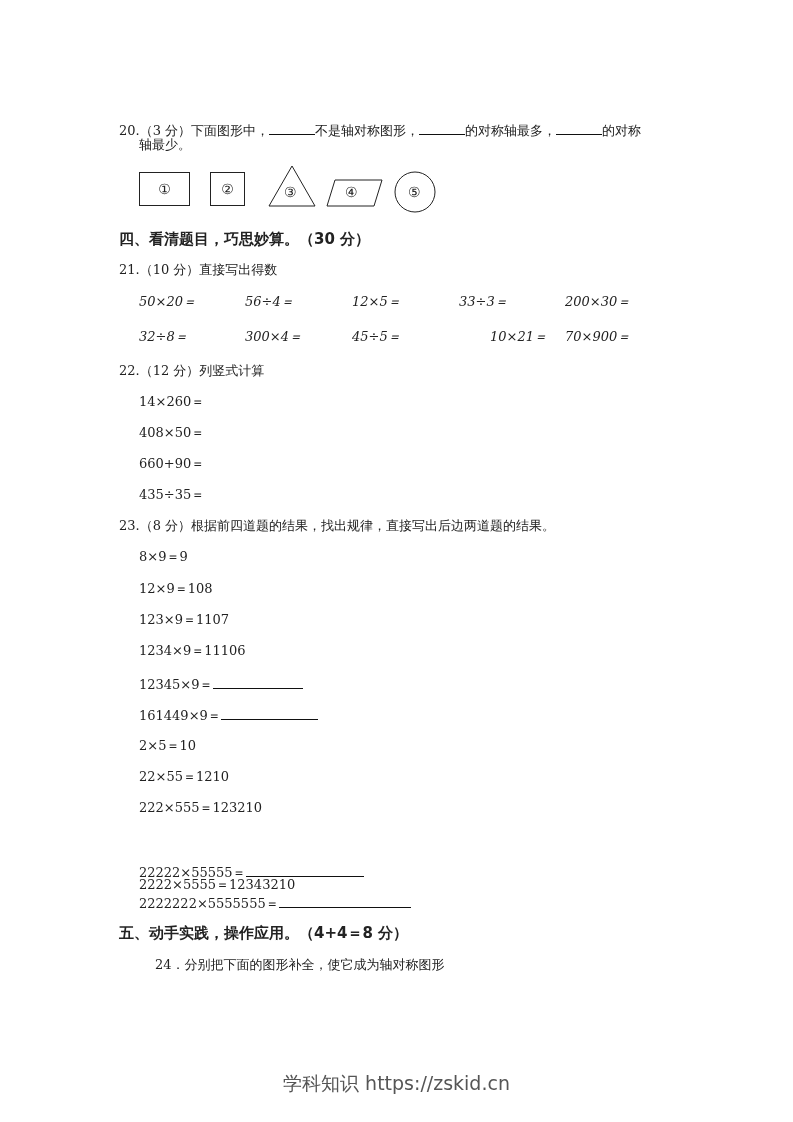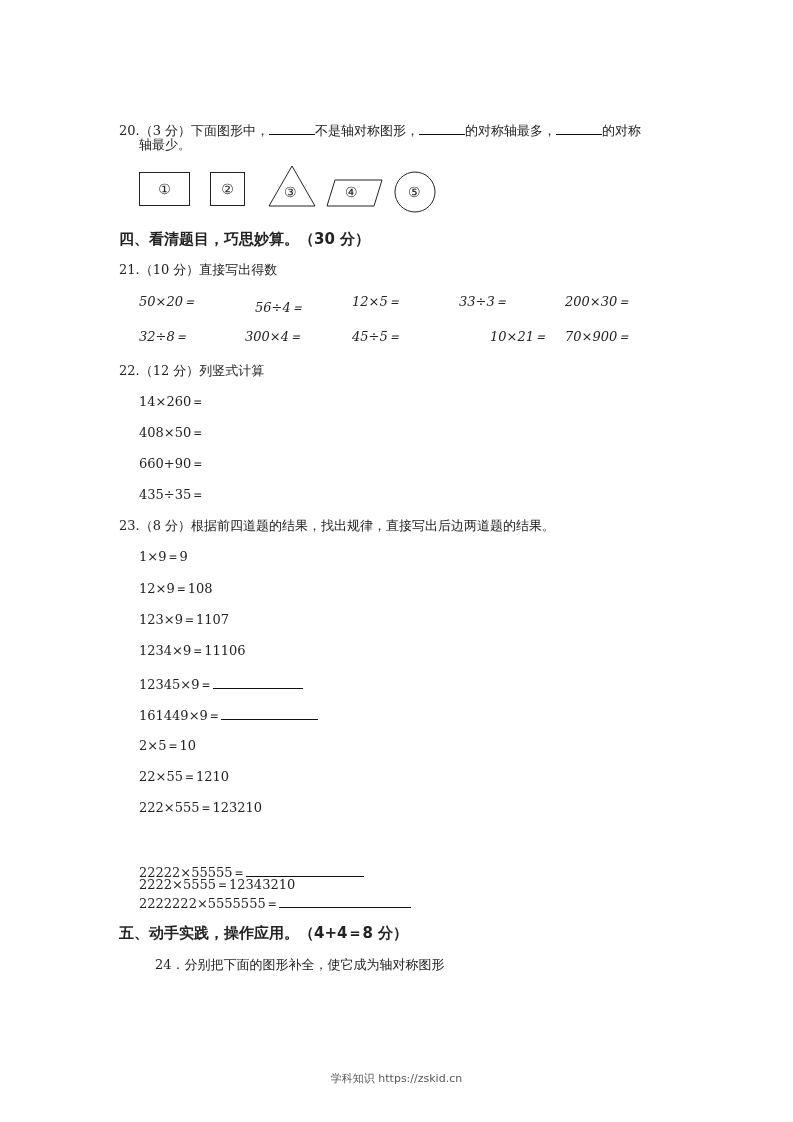--- a/index.html
+++ b/index.html
@@ -7,21 +7,21 @@
       width: 793px; height: 1122px; background: #ffffff; position: relative; overflow: hidden;
       font-family: "DejaVu Serif", "Liberation Serif", serif; color: #222; font-size: 13px;
     }
     .abs { position: absolute; white-space: nowrap; }
     .bold { font-weight: bold; font-family: "DejaVu Sans", "Liberation Sans", sans-serif; font-size: 15px; }
     .blank { display: inline-block; border-bottom: 1px solid #111; height: 14px; vertical-align: baseline; }
     .shape-box { position: absolute; border: 1px solid #222; display: flex; align-items: center; justify-content: center; font-size: 14px; box-sizing: border-box; }
     .shape-svg { position: absolute; }
     .row { position: absolute; left: 139px; }
     .cell { position: absolute; white-space: nowrap; font-style: italic; }
-    .footer { position: absolute; left: 0; width: 793px; top: 1071px; text-align: center; font-family: "DejaVu Sans", "Liberation Sans", sans-serif; font-size: 11px; color: #555; }
+    .footer { position: absolute; left: 0; width: 793px; top: 1071px; text-align: center; font-family: "DejaVu Sans", "Liberation Sans", sans-serif; font-size: 19px; color: #555; }
   </style>
 </head>
 <body>
 
 <div class="abs" style="left:119px; top:120px;">
   <span>20.（3 分）下面图形中，</span><span class="blank" style="width:46px;"></span><span>不是轴对称图形，</span><span class="blank" style="width:46px;"></span><span>的对称轴最多，</span><span class="blank" style="width:46px;"></span><span>的对称</span>
 </div>
 <div class="abs" style="left:139px; top:136px;">轴最少。</div>
 
 <div class="shape-box" style="left:139px; top:172px; width:51px; height:34px;">
@@ -41,41 +41,41 @@
 <svg class="shape-svg" style="left:393px; top:170px;" width="44" height="44">
   <circle cx="22" cy="22" r="20" fill="none" stroke="#222" stroke-width="1"></circle>
 </svg>
 <div class="abs" style="left:408px; top:184px; font-size:14px;">⑤</div>
 
 <div class="abs bold" style="left:119px; top:230px;">四、看清题目，巧思妙算。（30 分）</div>
 
 <div class="abs" style="left:119px; top:261px;">21.（10 分）直接写出得数</div>
 <div class="row" style="top:293px;">
   <span class="cell" style="left:0px;">50×20＝</span>
-  <span class="cell" style="left:116px;margin-top:6px;">56÷4＝</span>
+  <span class="cell" style="left:106px;">56÷4＝</span>
   <span class="cell" style="left:213px;">12×5＝</span>
   <span class="cell" style="left:320px;">33÷3＝</span>
   <span class="cell" style="left:426px;">200×30＝</span>
 </div>
 <div class="row" style="top:328px;">
   <span class="cell" style="left:0px;text-align:right;">32÷8＝</span>
   <span class="cell" style="left:106px;">300×4＝</span>
   <span class="cell" style="left:213px;">45÷5＝</span>
   <span class="cell" style="left:320px;margin-left:31px;">10×21＝</span>
   <span class="cell" style="left:426px;">70×900＝</span>
 </div>
 
 <div class="abs" style="left:119px; top:362px;">22.（12 分）列竖式计算</div>
 <div class="abs" style="left:139px; top:393px;">14×260＝</div>
 <div class="abs" style="left:139px; top:424px;">408×50＝</div>
 <div class="abs" style="left:139px; top:455px;">660+90＝</div>
 <div class="abs" style="left:139px; top:486px;">435÷35＝</div>
 
 <div class="abs" style="left:119px; top:517px;">23.（8 分）根据前四道题的结果，找出规律，直接写出后边两道题的结果。</div>
-<div class="abs" style="left:139px; top:548px;">1×9＝9</div>
+<div class="abs" style="left:139px; top:548px;">8×9＝9</div>
 <div class="abs" style="left:139px; top:580px;">12×9＝108</div>
 <div class="abs" style="left:139px; top:611px;">123×9＝1107</div>
 <div class="abs" style="left:139px; top:642px;">1234×9＝11106</div>
 <div class="abs" style="left:139px; top:674px;">
   <span>12345×9＝</span><span class="blank" style="width:90px;"></span>
 </div>
 <div class="abs" style="left:139px; top:705px;">
   <span>161449×9＝</span><span class="blank" style="width:97px;"></span>
 </div>
 <div class="abs" style="left:139px; top:737px;">2×5＝10</div>

